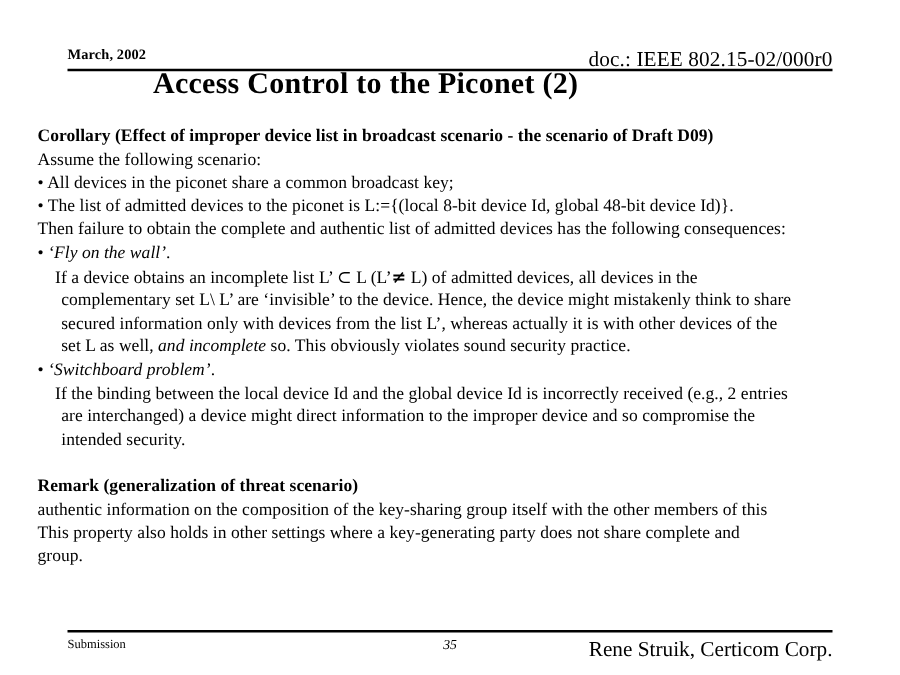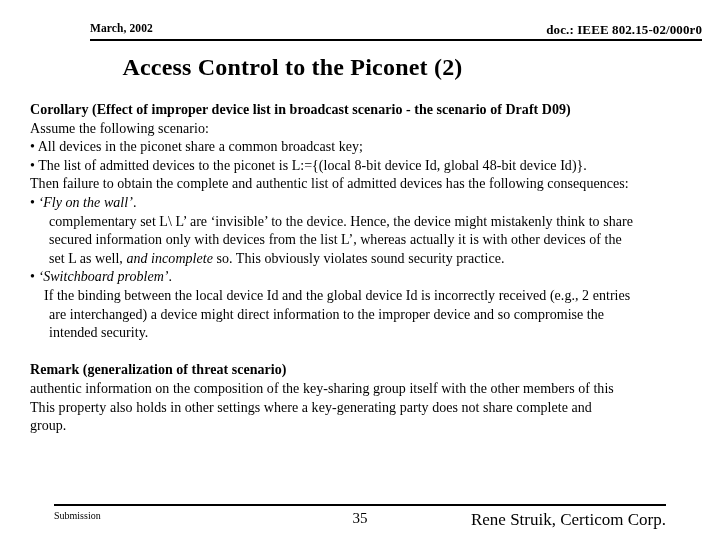--- a/index.html
+++ b/index.html
@@ -20,24 +20,23 @@
     position: relative;
     width: 720px;
     height: 540px;
     box-sizing: border-box;
   }
 
   
   .header {
     position: absolute;
     left: 54px;
-    top: 22px;
+    top: 38px;
     width: 612px;
     height: 20px;
-    margin-left: 36px;
   }
   .header-rule {
     position: absolute;
     left: 0;
     top: 17px;
     width: 612px;
     border-top: 2px solid #000;
   }
   .header-left {
     position: absolute;
@@ -45,22 +44,22 @@
     top: 0;
     font-size: 11.5px;
     font-weight: bold;
     letter-spacing: 0.1px;
     white-space: nowrap;
   }
   .header-right {
     position: absolute;
     right: 0;
     top: 0;
-    font-size: 13px;
-    font-weight: bold;
+    font-size: 17px;
+    font-weight: normal;
     letter-spacing: 0.1px;
     white-space: nowrap;
   }
 
   
   .title {
     position: absolute;
     left: 0;
     top: 54px;
     width: 585px;
@@ -119,21 +118,22 @@
     top: 6px;
     font-size: 10px;
     white-space: nowrap;
   }
   .footer-center {
     position: absolute;
     left: 0;
     top: 6px;
     width: 612px;
     text-align: center;
-    font-size: 15px;
+    font-size: 11px;
+    font-style: italic;
   }
   .footer-right {
     position: absolute;
     right: 0;
     top: 6px;
     font-size: 17px;
     white-space: nowrap;
   }
 </style>
 </head>
@@ -152,20 +152,21 @@
   <div class="body-area">
 
     <div class="line bold">Corollary (Effect of improper device list in broadcast scenario - the scenario of Draft D09)</div>
     <div class="line">Assume the following scenario:</div>
     <div class="line">• All devices in the piconet share a common broadcast key;</div>
     <div class="line">• The list of admitted devices to the piconet is L:={(local 8-bit device Id, global 48-bit device Id)}.</div>
     <div class="line">Then failure to obtain the complete and authentic list of admitted devices has the following consequences:</div>
 
     <div class="line bullet-lead"><span>• </span><i>‘Fly on the wall’</i><span>.</span></div>
 
+    <div class="line ind1"><span>If a device obtains an incomplete list L’ </span><span class="math">⊂</span><span> L (L’</span><span class="math neq">≠</span><span> L) of admitted devices, all devices in the</span></div>
 
     <div class="line ind2">complementary set L\ L’ are ‘invisible’ to the device. Hence, the device might mistakenly think to share</div>
     <div class="line ind2">secured information only with devices from the list L’,  whereas actually it is with other devices of the</div>
 
     <div class="line ind2"><span>set L as well, </span><i>and incomplete</i><span> so. This obviously violates sound security practice.</span></div>
 
     <div class="line bullet-lead"><span>• </span><i>‘Switchboard problem’</i><span>.</span></div>
 
     <div class="line ind1">If the binding between the local device Id and the global device Id is incorrectly received (e.g., 2 entries</div>
     <div class="line ind2">are interchanged) a device might direct information to the improper device and so compromise the</div>

